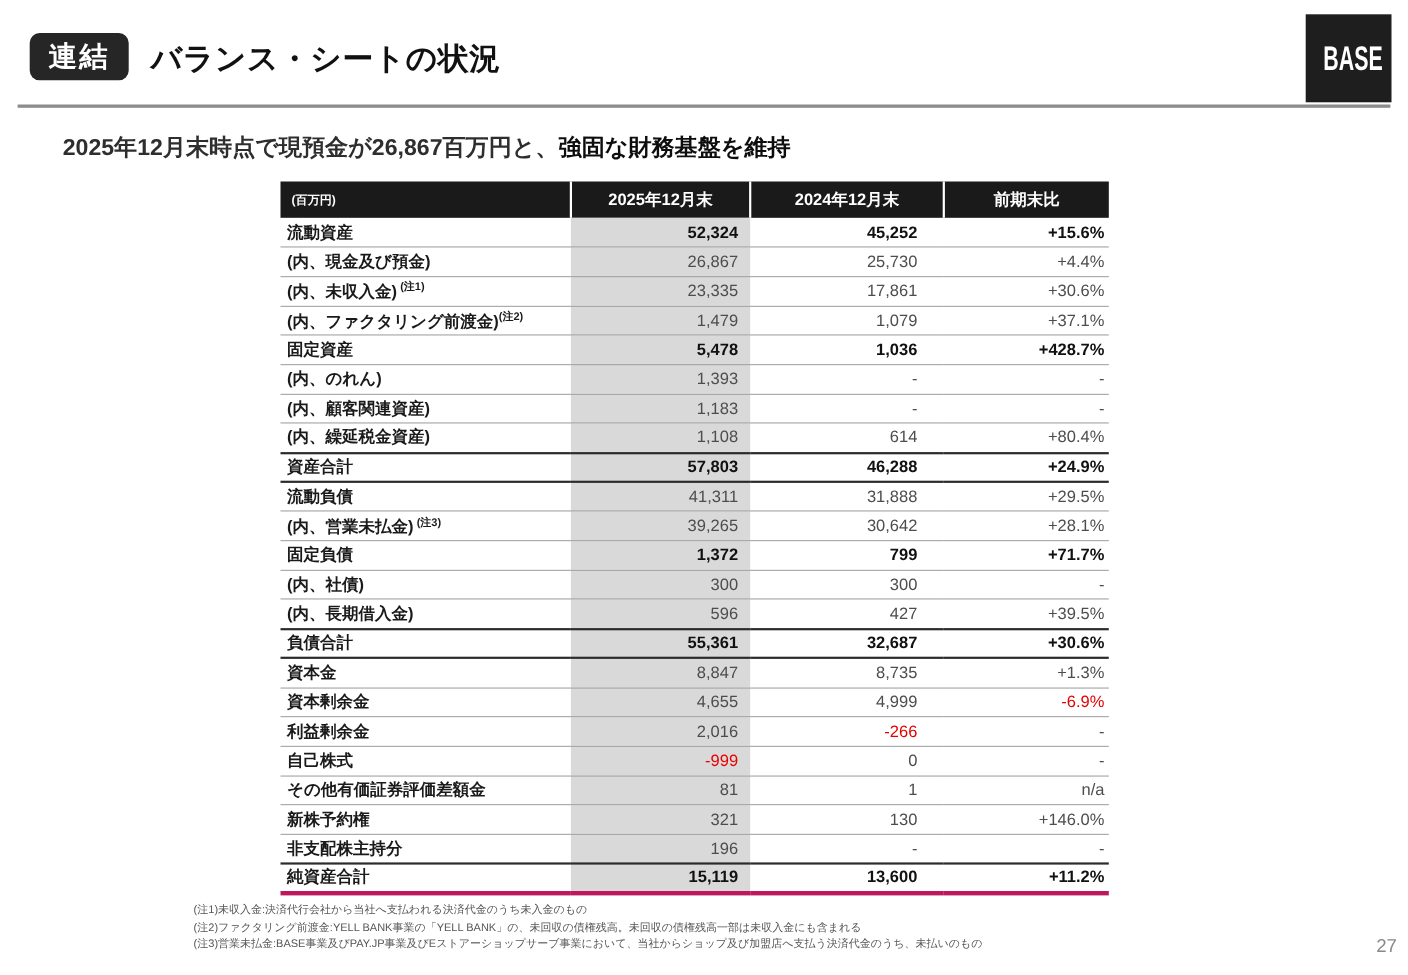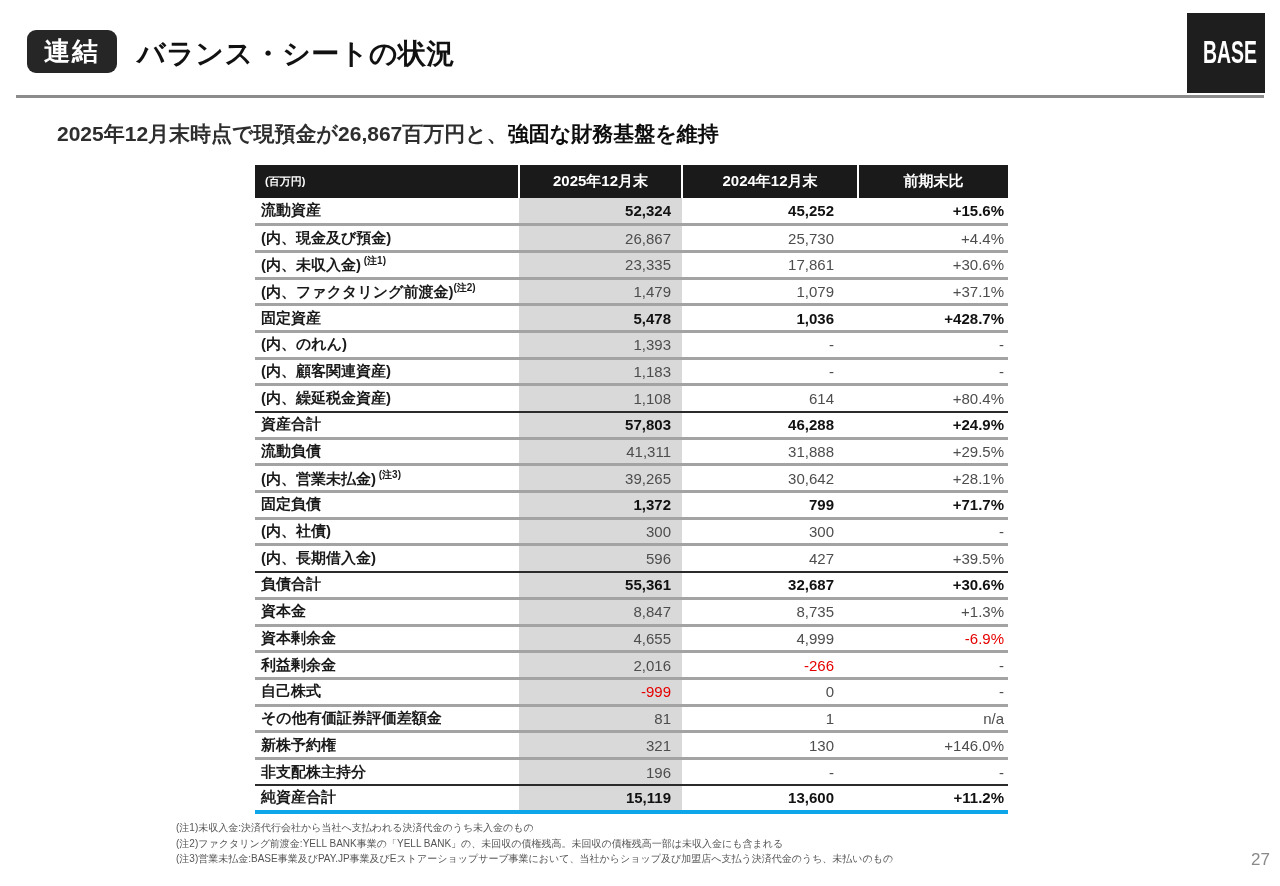--- a/index.html
+++ b/index.html
@@ -44,24 +44,24 @@
   col.c-2024   { width: 176px; }
   col.c-change { width: 150px; }
 
   thead th {
     background: #1a1a1a; color: #ffffff; font-weight: bold; font-size: 15px;
     height: 33px; text-align: center; vertical-align: middle;
   }
   thead th.unit { text-align: left; font-size: 11px; font-weight: bold; padding-left: 10px; margin-top: 30px; }
   thead th + th { border-left: 2px solid #ffffff; }
 
-  tbody tr { height: 26.7px; border-top: 3px solid #a3a3a3; }
+  tbody tr { height: 26.7px; border-top: 1px solid #a3a3a3; }
   tbody tr:first-child { border-top: none; }
   tbody tr.total { border-top: 2px solid #2b2b2b; border-bottom: 2px solid #2b2b2b; }
-  tbody tr.grand { border-bottom: 4px solid #0ea5e9; }
+  tbody tr.grand { border-bottom: 4px solid #be185d; }
 
   td { font-size: 15px; vertical-align: middle; }
   td.label { font-weight: bold; color: #1a1a1a; padding-left: 6px; white-space: nowrap; }
   td.label sup { font-size: 10px; font-weight: bold; color: #1a1a1a; }
   td.val { text-align: right; color: #4d4d4d; font-weight: normal; }
   td.v2025 { background: #d9d9d9; padding-right: 11px; }
   td.v2024 { padding-right: 24px; }
   td.chg   { padding-right: 4px; }
   tr.emph td.val { color: #111111; font-weight: bold; }
   td.val.red { color: #e60000 !important; }

